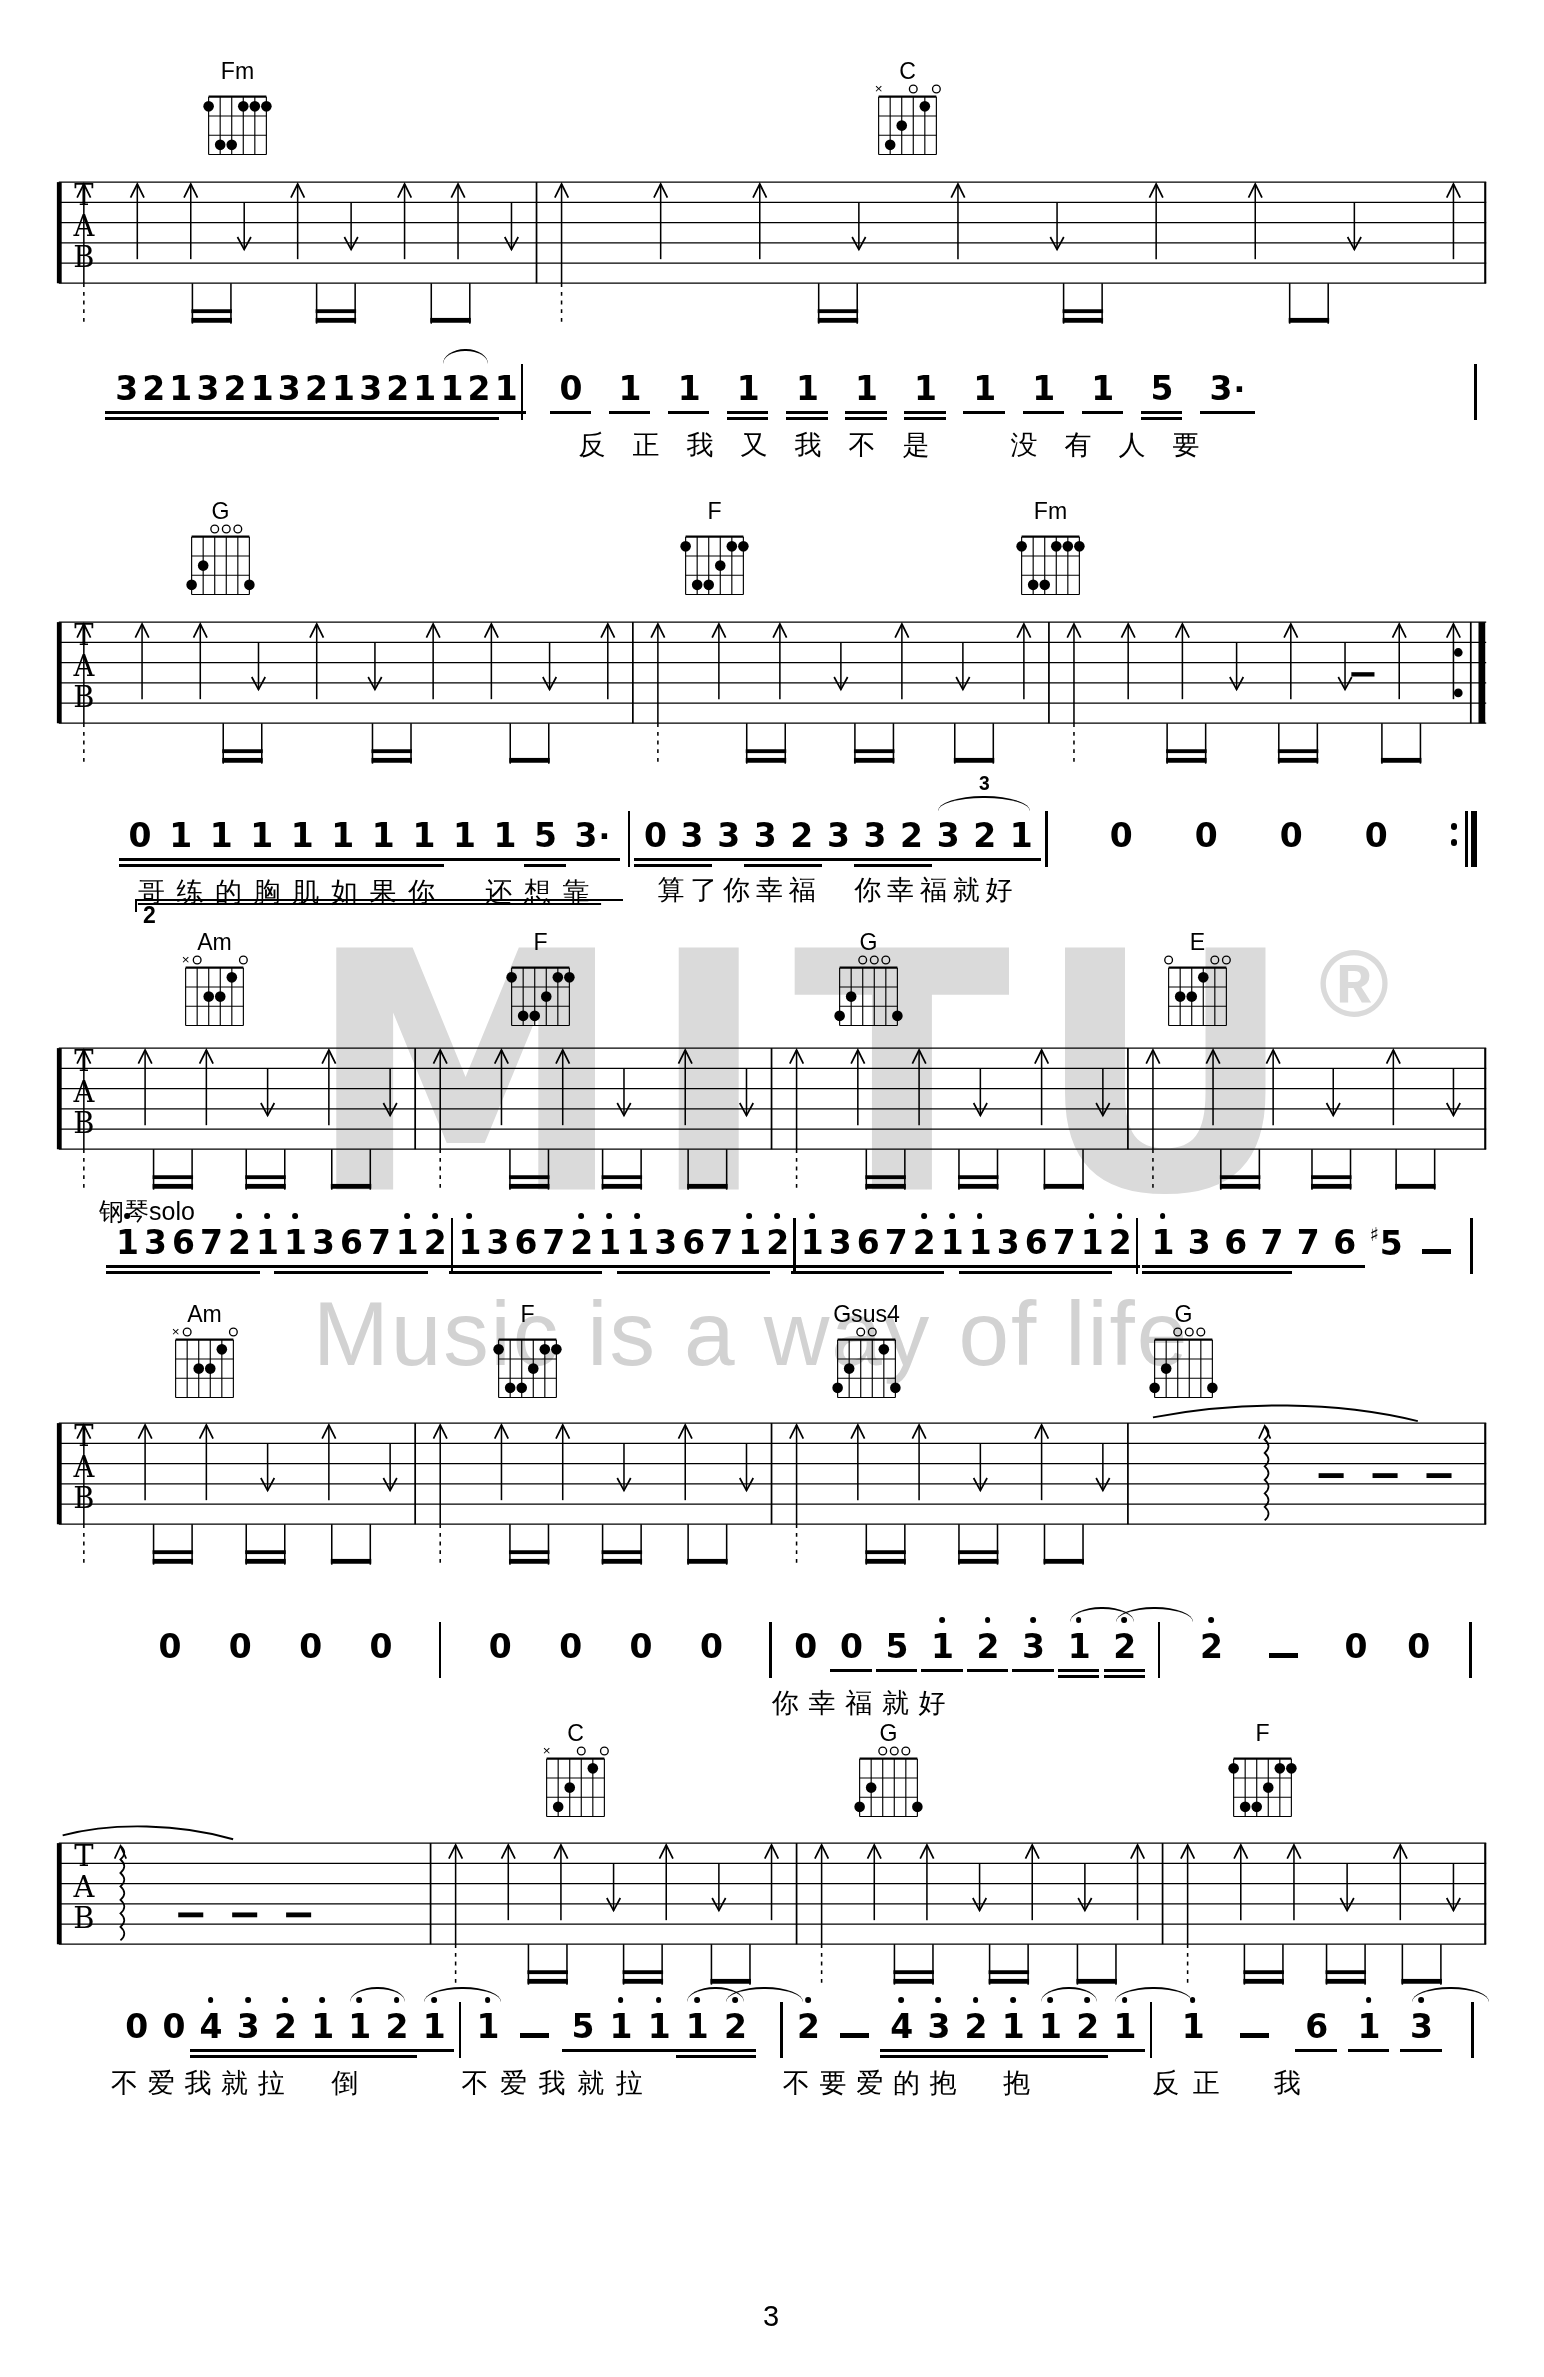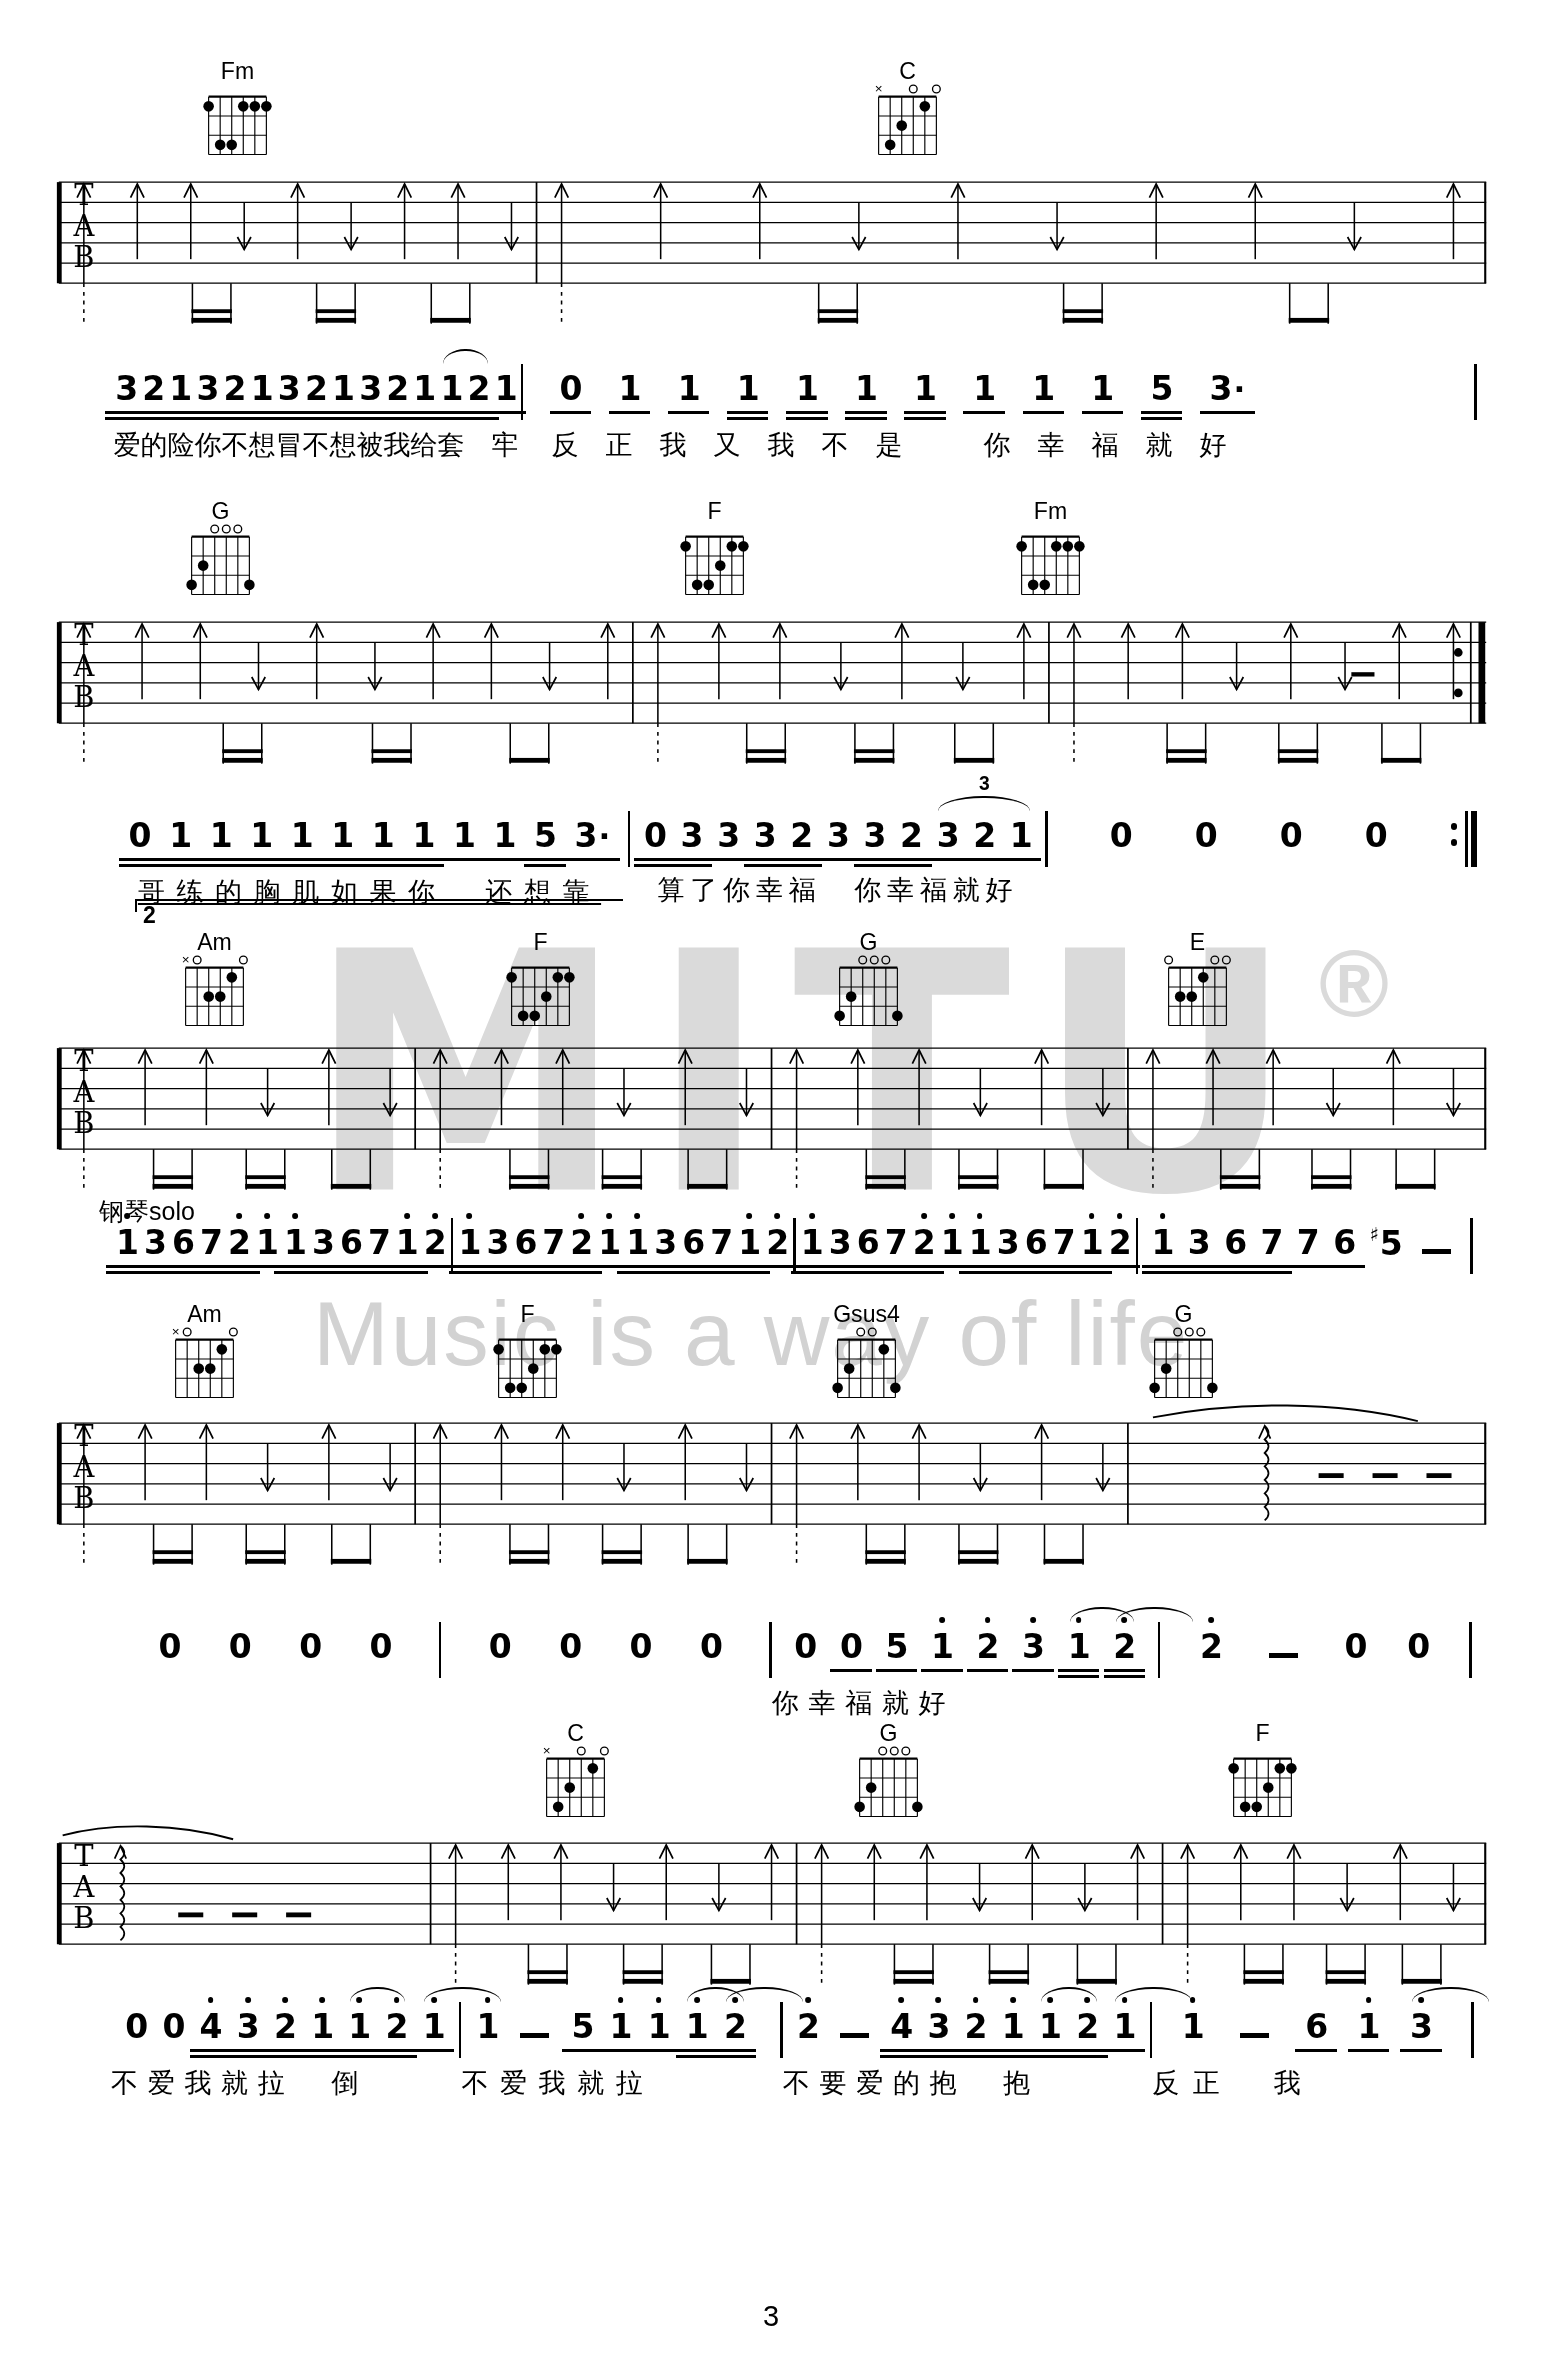--- a/index.html
+++ b/index.html
@@ -859,39 +859,38 @@
             <span class="note"><span class="nt">2</span><i class="ul u1"></i><i class="ul u2"></i></span>
             <span class="note"><span class="nt">1</span><i class="ul u1"></i><i class="ul u2"></i></span>
             <span class="note"><span class="nt">3</span><i class="ul u1"></i><i class="ul u2"></i></span>
             <span class="note"><span class="nt">2</span><i class="ul u1"></i><i class="ul u2"></i></span>
             <span class="note"><span class="nt">1</span><i class="ul u1"></i><i class="ul u2"></i></span>
             <span class="note"><span class="nt">1</span><i class="ul u1"></i><i class="ul u2"></i></span>
             <span class="note"><span class="nt">2</span><i class="ul u1"></i><i class="ul u2"></i></span>
             <span class="note"><span class="nt">1</span><i class="ul u1"></i></span>
             <i class="arc" style="left: 332px; width: 45px;"></i>
           </div>
-          <div class="lyric" style="letter-spacing: 0px;">爱的险你不想冒不想被我给套　牢</div>
         </div>
         <span class="mbar"></span>
         <div class="measure" style="width: 951px;">
           <div class="nrow" style="padding-right: 193px;">
             <span class="note"><span class="nt">0</span><i class="ul u1"></i></span>
             <span class="note"><span class="nt">1</span><i class="ul u1"></i></span>
             <span class="note"><span class="nt">1</span><i class="ul u1"></i></span>
             <span class="note"><span class="nt">1</span><i class="ul u1"></i><i class="ul u2"></i></span>
             <span class="note"><span class="nt">1</span><i class="ul u1"></i><i class="ul u2"></i></span>
             <span class="note"><span class="nt">1</span><i class="ul u1"></i><i class="ul u2"></i></span>
             <span class="note"><span class="nt">1</span><i class="ul u1"></i><i class="ul u2"></i></span>
             <span class="note"><span class="nt">1</span><i class="ul u1"></i></span>
             <span class="note"><span class="nt">1</span><i class="ul u1"></i></span>
             <span class="note"><span class="nt">1</span><i class="ul u1"></i></span>
             <span class="note"><span class="nt">5</span><i class="ul u1"></i><i class="ul u2"></i></span>
             <span class="note"><span class="nt">3</span><b class="ndot">·</b><i class="ul u1"></i></span>
           </div>
-          <div class="lyric" style="letter-spacing: 27px; padding-right: 193px;">反正我又我不是　你幸福就好</div>
+          <div class="lyric" style="letter-spacing: 27px; padding-right: 193px;">反正我又我不是　没有人要</div>
         </div>
         <span class="mbar"></span>
       </div>
       <div class="melody" style="top: 817px;">
         <div class="measure" style="width: 517px;">
           <div class="nrow">
             <span class="note"><span class="nt">0</span><i class="ul u1"></i><i class="ul u2"></i></span>
             <span class="note"><span class="nt">1</span><i class="ul u1"></i><i class="ul u2"></i></span>
             <span class="note"><span class="nt">1</span><i class="ul u1"></i><i class="ul u2"></i></span>
             <span class="note"><span class="nt">1</span><i class="ul u1"></i><i class="ul u2"></i></span>

